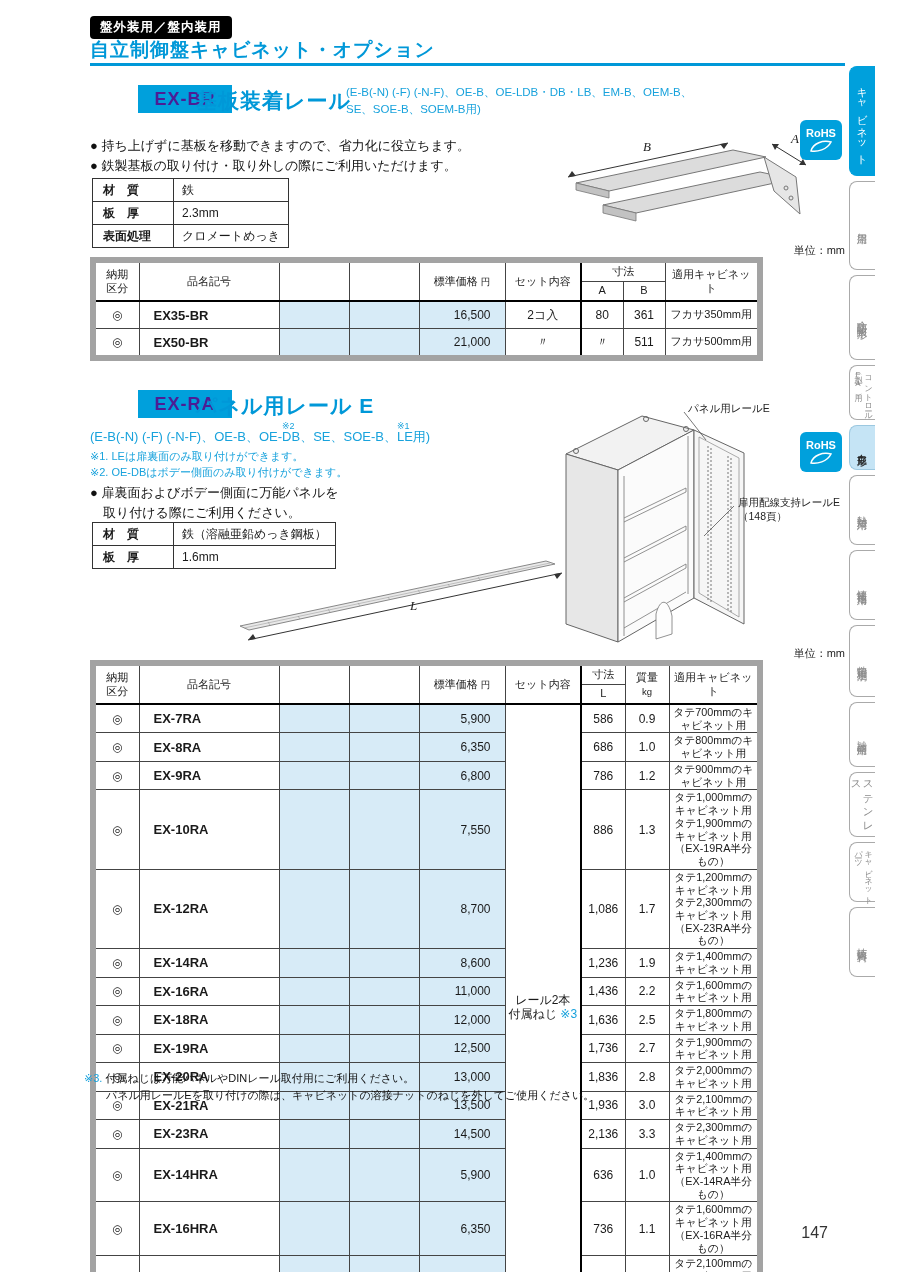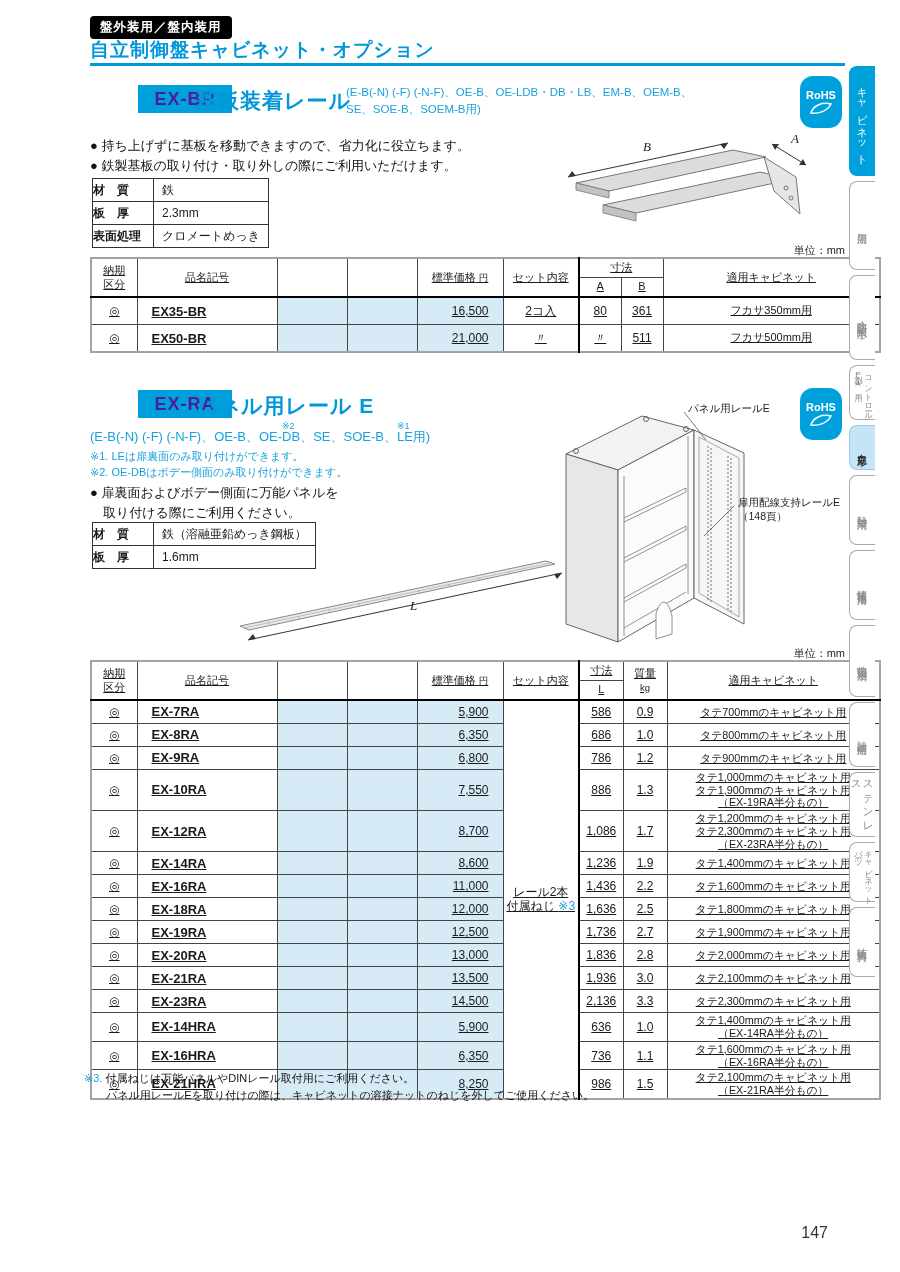--- a/index.html
+++ b/index.html
@@ -16,37 +16,37 @@
   
   .ex-badge{width:94px;height:28px;background:#00a0dc;color:#4c1d95;font-size:18px;font-weight:bold;
             display:flex;align-items:center;justify-content:center;letter-spacing:1px;margin-left:48px;}
   .sec-title{color:#0098d8;font-size:21px;font-weight:bold;letter-spacing:1px;}
   .sec-sub{color:#18a2dc;font-size:11.5px;line-height:1.45;}
   .blue{color:#18a2dc;}
   .supwrap{position:relative;}
   .supmark{position:absolute;top:-9px;left:0;font-size:9px;color:#18a2dc;white-space:nowrap;}
 
   
-  .rohs{width:42px;height:52px;background:#00a0dc;border-radius:13px;display:flex;flex-direction:column;
-        align-items:center;justify-content:center;}
+  .rohs{width:42px;height:40px;background:#00a0dc;border-radius:6px;display:flex;flex-direction:column;
+        align-items:center;justify-content:center;margin-top:44px;}
   .rohs-t{color:#fff;font-size:11px;font-weight:bold;line-height:1;}
 
   .bullet-line{font-size:13px;line-height:20px;color:#111;}
 
   
   .spec-table{border-collapse:collapse;}
   .spec-table td{border:1px solid #333;font-size:12px;height:20px;padding:1px 8px;background:#fff;}
-  .spec-table .spec-label{width:60px;text-align:left;font-weight:bold;padding:1px 0;}
+  .spec-table .spec-label{width:60px;text-align:left;font-weight:bold;padding:1px 10px;}
   .spec-table{border:1.5px solid #222;}
 
   .unit{font-size:11px;color:#222;width:755px;text-align:right;}
 
   
-  .t-main{border-collapse:collapse;table-layout:fixed;width:791px;background:#fff;
-          border:2px solid #a3a3a3;text-decoration:underline;}
+  .t-main{border-collapse:collapse;table-layout:fixed;width:673px;background:#fff;
+          border:6px solid #a3a3a3;}
   .t-main th,.t-main td{border:1px solid #444;font-size:12px;padding:1px 2px;text-align:center;
                         overflow:hidden;}
   .t-main thead th{font-size:11px;font-weight:normal;height:16px;line-height:1.2;}
   .t-main thead{border-bottom:2px solid #000;}
   .t-main .thick-left{border-left:2px solid #000;}
   .t-main .c-blank,.t-main .c-price{background:#d7ebf7;}
   .t-main .c-price{text-align:right;padding-right:14px;}
   .t-main .c-code{font-weight:bold;text-align:left;padding-left:14px;font-size:13px;}
   .t-main .c-apply{font-size:11px;line-height:1.2;}
   .t-br td{height:24px;}

